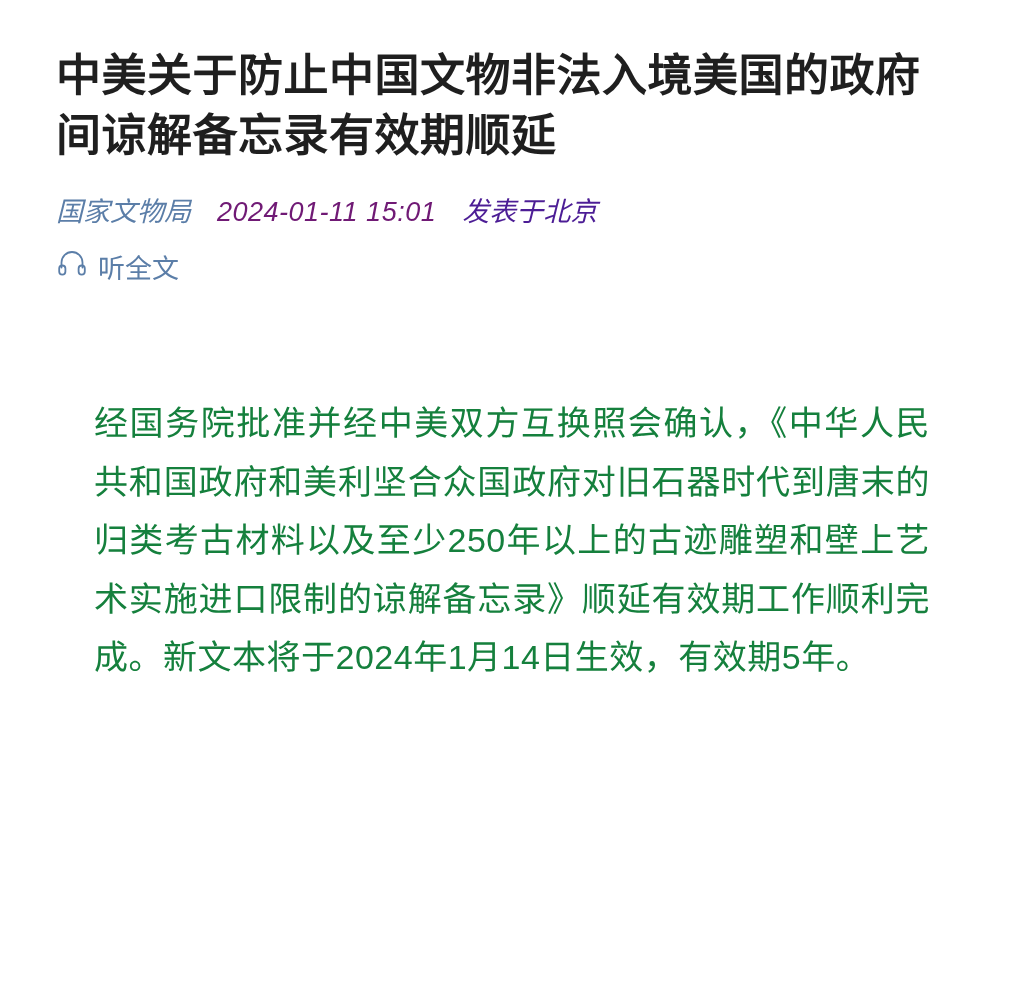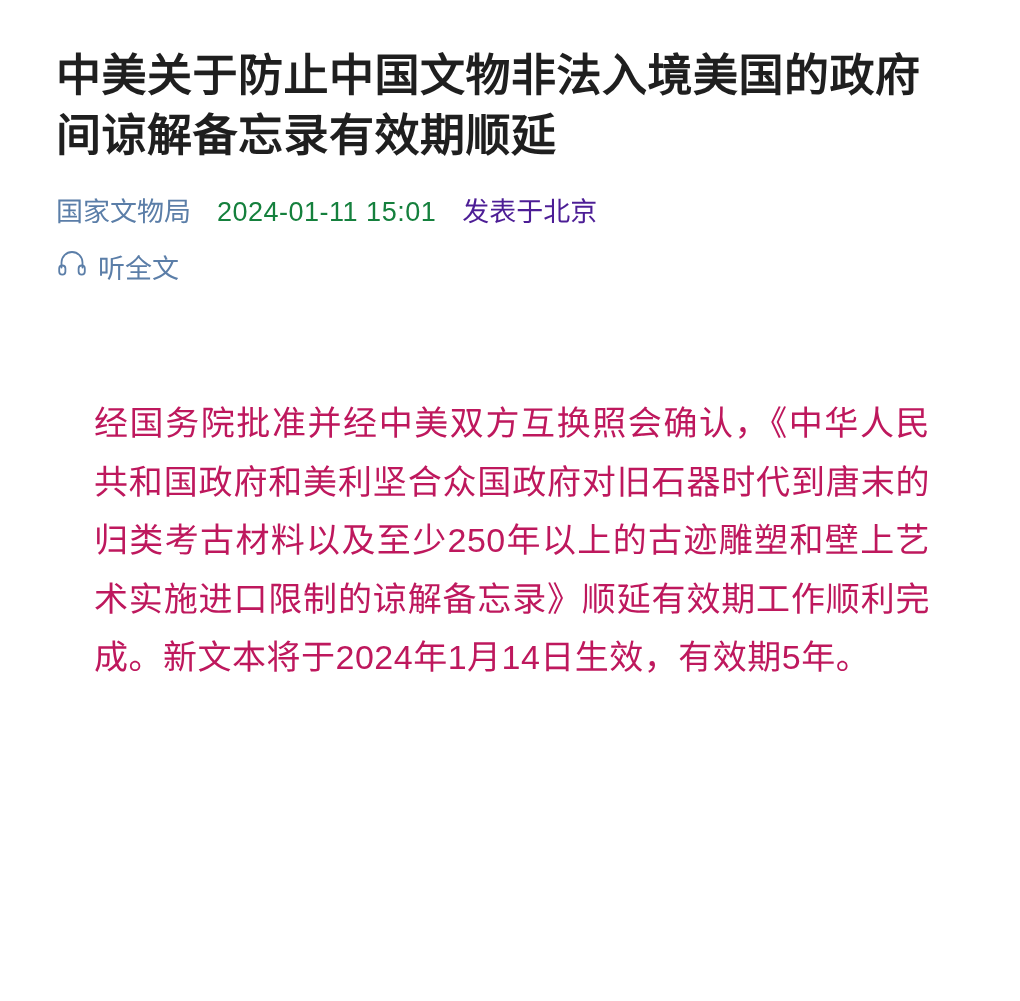--- a/index.html
+++ b/index.html
@@ -27,27 +27,28 @@
     margin: 0 0 28px 0;
     word-break: break-all;
   }
   .meta {
     display: flex;
     align-items: baseline;
     flex-wrap: wrap;
     font-size: 27px;
     line-height: 1.4;
     margin: 0 0 16px 0;
+    font-style: italic;
   }
   .meta-account {
     color: #5b7ea8;
     margin-right: 26px;
   }
   .meta-date {
-    color: #15803d;
+    color: #701a75;
     margin-right: 26px;
     letter-spacing: 0.5px;
   }
   .meta-location {
     color: #4c1d95;
   }
   .listen-row {
     display: flex;
     align-items: flex-start;
     color: #5b7ea8;
@@ -62,21 +63,21 @@
     flex: none;
   }
   .headphone-icon svg {
     display: block;
   }
   .body-text {
     margin-top: 108px;
     padding: 0 34px 0 38px;
     font-size: 34px;
     line-height: 1.72;
-    color: #be185d;
+    color: #15803d;
     letter-spacing: 0.5px;
     text-align: justify;
     word-break: break-all;
   }
   .body-text p {
     margin: 0 0 20px 0;
   }
 </style>
 </head>
 <body>

